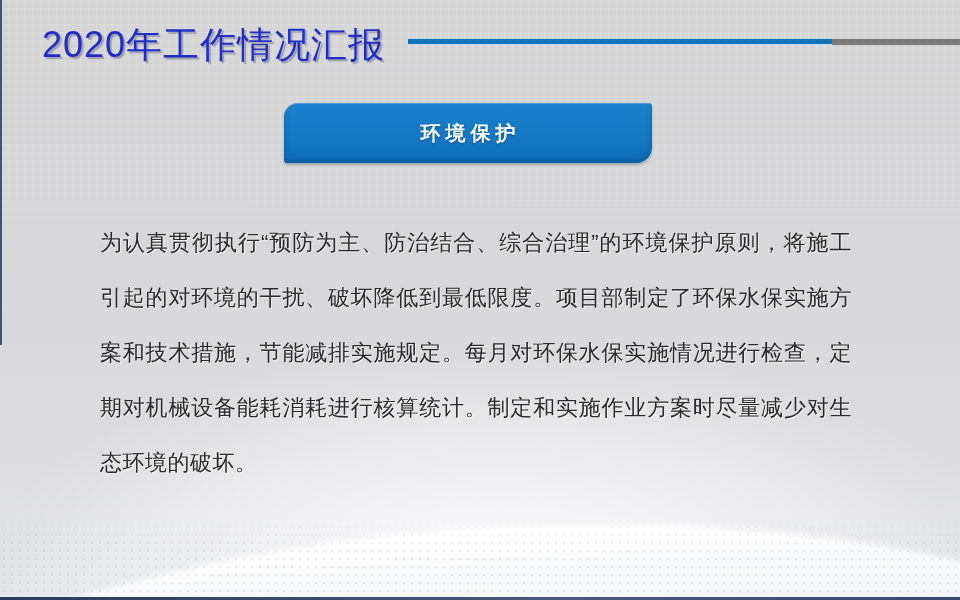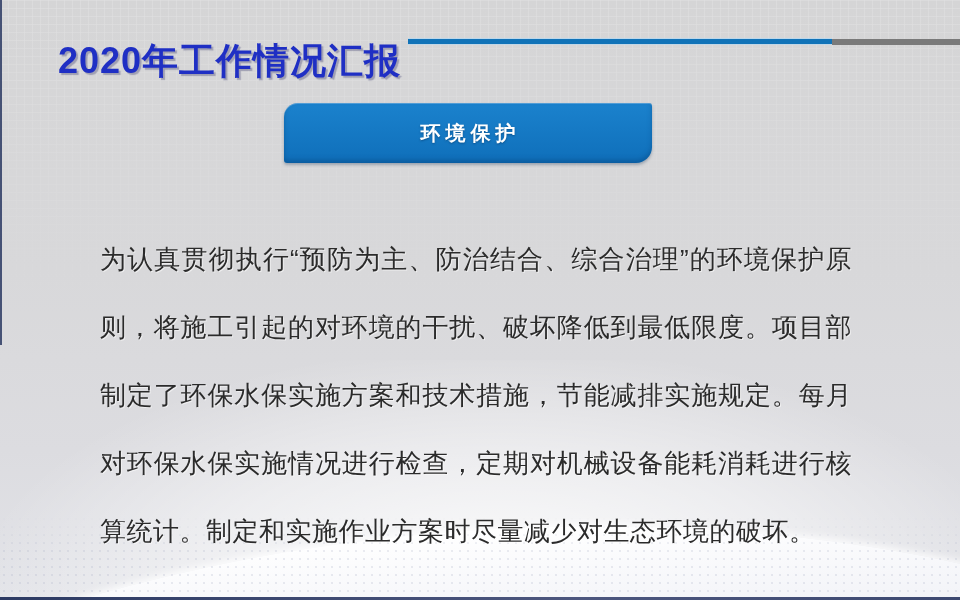--- a/index.html
+++ b/index.html
@@ -58,22 +58,22 @@
     position:absolute;left:0;top:0;width:2px;height:345px;
     background:var(--edge-navy,#2c3a63);opacity:.85;z-index:6;
   }
   .edge-bottom{
     position:absolute;left:0;bottom:0;width:960px;height:3px;
     background:linear-gradient(90deg,var(--edge-navy,#2c3a63) 0%, #4c567e 60%, #3c4870 100%);
     z-index:6;
   }
   
   .title{
-    position:absolute;left:42px;top:24px;margin:16px;
-    font-size:36px;line-height:42px;font-weight:bold;
+    position:absolute;left:42px;top:24px;margin:0;
+    font-size:36px;line-height:42px;font-weight:normal;
     color:var(--title-blue,#1f2fc4);
     letter-spacing:1px;
     text-shadow:2px 2px 1px rgba(30,30,90,.30);
     z-index:7;white-space:nowrap;
   }
   .divider-blue{
     position:absolute;left:408px;top:39px;width:424px;height:5px;
     background:var(--divider-blue,#1173b8);
     box-shadow:0 -1px 0 rgba(180,215,240,.8), 0 1px 0 rgba(180,215,240,.6);
     z-index:7;
@@ -93,22 +93,22 @@
     z-index:7;
   }
   .banner-label{
     color:#ffffff;font-size:20px;font-weight:bold;
     letter-spacing:5px;text-indent:5px;
     text-shadow:0 1px 2px rgba(0,40,80,.45);
     white-space:nowrap;
   }
   
   .body-text{
-    position:absolute;left:100px;top:199px;width:752px;
-    font-size:26px;line-height:68px;
+    position:absolute;left:100px;top:193px;width:752px;
+    font-size:22px;line-height:55px;
     color:var(--body-text-color,#2b2b2b);
     text-align:justify;
     letter-spacing:.5px;
     line-break:strict;
     text-shadow:1px 1px 0 rgba(255,255,255,.55);
     z-index:7;
   }
 </style>
 </head>
 <body>

